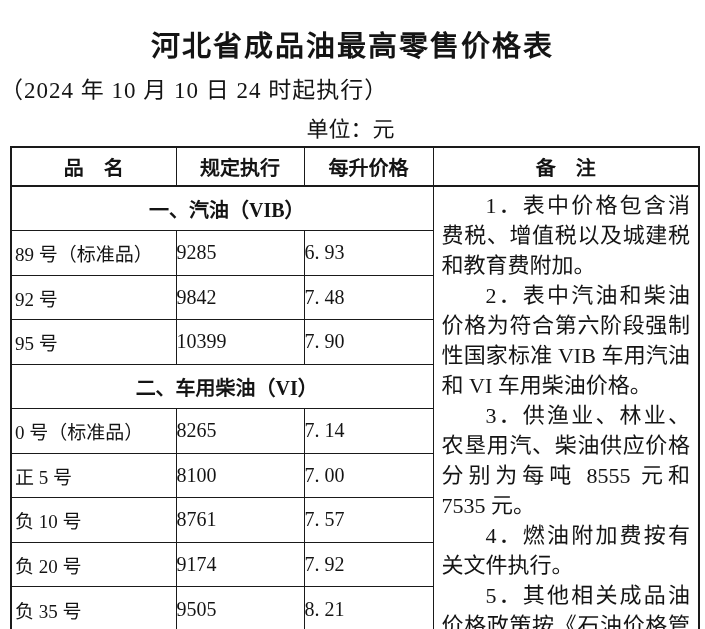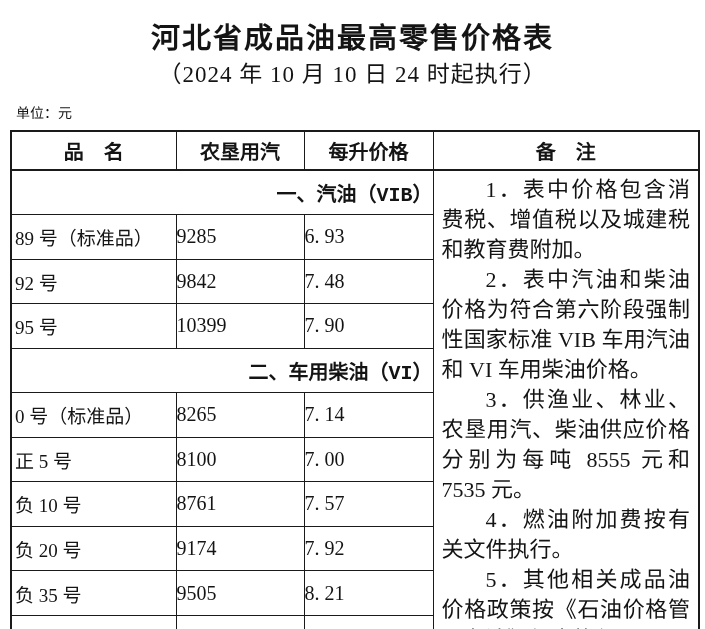--- a/index.html
+++ b/index.html
@@ -13,40 +13,40 @@
     overflow: hidden;
     color: #141414;
     font-family: "Liberation Serif", "DejaVu Serif", serif;
   }
   .page {
     position: relative;
     width: 705px;
     height: 629px;
   }
   .title {
-    margin: 4px;
+    margin: 12px;
     padding-top: 16px;
     text-align: center;
     font-size: 29px;
     line-height: 36px;
     font-weight: 700;
     letter-spacing: 2px;
     font-family: "DejaVu Serif", "Liberation Serif", serif;
   }
   .subtitle {
-    text-align: center;
+    text-align: left;
     font-size: 23px;
     line-height: 30px;
     margin-top: 4px;
     letter-spacing: 1px;
   }
   .unit {
-    text-align: left;
+    text-align: center;
     padding-right: 20px;
-    font-size: 14px;
+    font-size: 22px;
     line-height: 20px;
     margin-top: 14px;
     margin-bottom: 6px;
     margin-left: 16px;
   }
   table.price-table {
     border-collapse: collapse;
     table-layout: fixed;
     margin-left: 10px;
     width: 688px;
@@ -61,24 +61,24 @@
   .price-table thead tr { height: 39px; }
   .price-table tbody tr { height: 41px; }
   .price-table th {
     font-family: "Liberation Sans", "DejaVu Sans", sans-serif;
     font-weight: 700;
     font-size: 20px;
     text-align: center;
     border-bottom: 2px solid #1a1a1a;
   }
   td.section-cell {
-    font-family: Liberation Mono, monospace;
+    font-family: Liberation Serif, serif;
     font-weight: 700;
     font-size: 20px;
-    text-align: right;
+    text-align: center;
     padding-left: 9px;
   }
   td.name-cell {
     font-size: 19px;
     text-align: left;
     padding-left: 3px;
   }
   td.num-cell {
     font-size: 20px;
     text-align: left;
@@ -110,21 +110,21 @@
   <table class="price-table">
     <colgroup>
       <col style="width:165px">
       <col style="width:128px">
       <col style="width:129px">
       <col style="width:266px">
     </colgroup>
     <thead>
       <tr>
         <th>品　名</th>
-        <th>农垦用汽</th>
+        <th>规定执行</th>
         <th>每升价格</th>
         <th>备　注</th>
       </tr>
     </thead>
     <tbody>
       <tr>
         <td class="section-cell" colspan="3">一、汽油（VIB）</td>
         <td class="notes-cell" rowspan="11">
           <p>1．表中价格包含消费税、增值税以及城建税和教育费附加。</p>
           <p>2．表中汽油和柴油价格为符合第六阶段强制性国家标准 VIB 车用汽油和 VI 车用柴油价格。</p>

